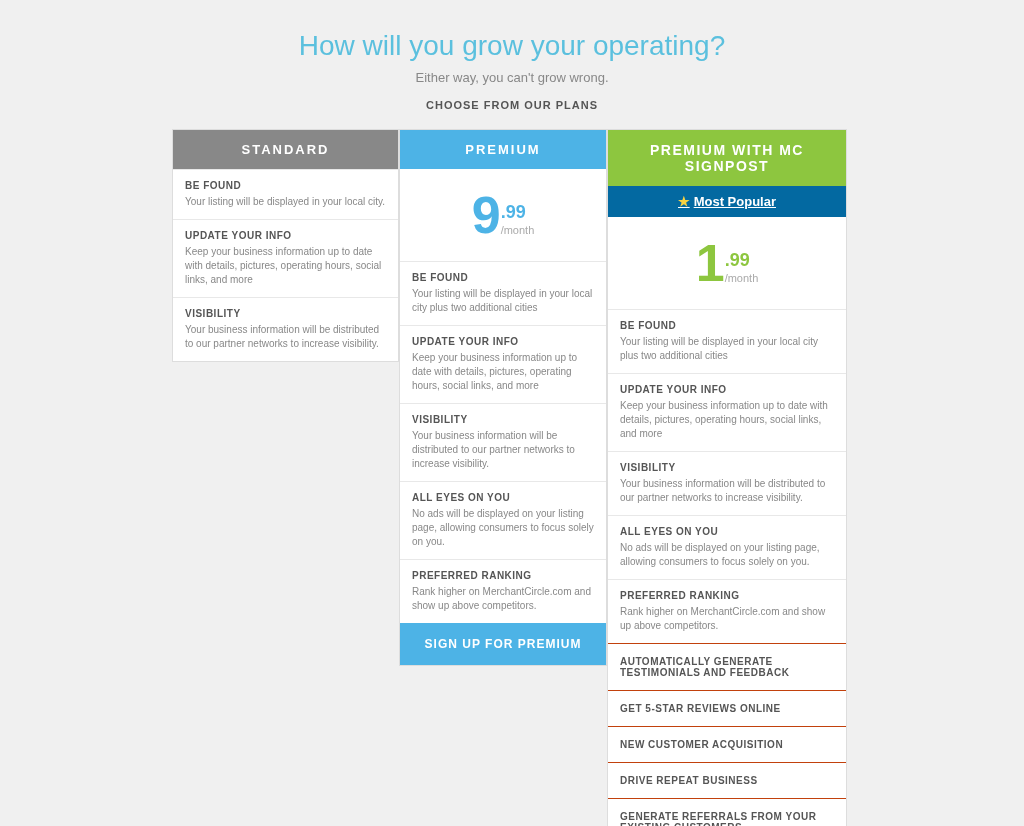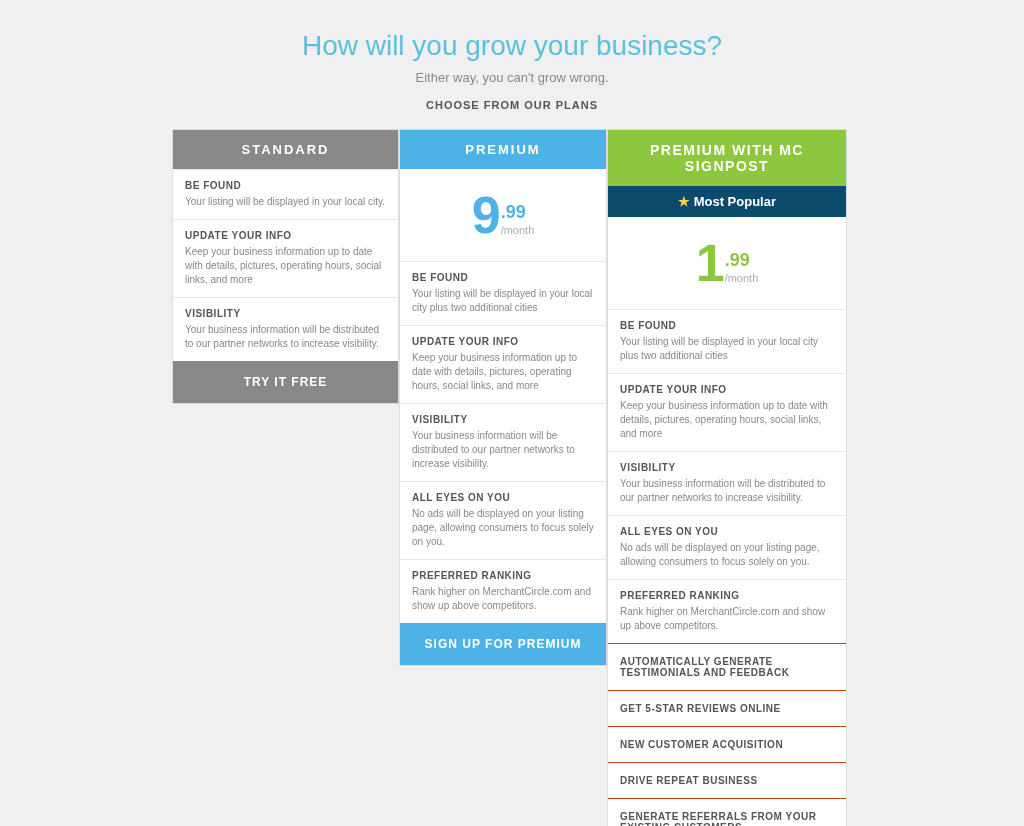--- a/index.html
+++ b/index.html
@@ -122,26 +122,27 @@
     .plan-header-signpost {
       background: #8dc63f;
       color: #fff;
       text-align: center;
       padding: 12px 10px;
       font-size: 14px;
       letter-spacing: 1.5px;
       font-weight: bold;
     }
     .most-popular-banner {
-      background: #0c4a6e;
+      background: #0369a1;
       color: #fff;
       text-align: center;
       padding: 8px;
       font-size: 13px;
       font-weight: bold;
+      text-decoration: underline;
     }
     .most-popular-banner .star {
       color: #f9d342;
       margin-right: 4px;
     }
     .plan-price-signpost {
       background: #fff;
       text-align: center;
       padding: 20px 10px;
       display: flex;
@@ -229,21 +230,21 @@
       font-size: 11px;
       letter-spacing: 1px;
       font-weight: bold;
       cursor: pointer;
       text-transform: uppercase;
     }
   </style>
 </head>
 <body>
 
-<h1 class="page-title">How will you grow your business?</h1>
+<h1 class="page-title">How will you grow your operating?</h1>
 <p class="page-subtitle">Either way, you can't grow wrong.</p>
 <p class="choose-label">CHOOSE FROM OUR PLANS</p>
 
 <div class="plans-container">
 
   <div class="plan-standard">
     <div class="plan-header-standard">STANDARD</div>
 
     <div class="feature-row">
       <div class="feature-title">BE FOUND</div>
@@ -251,21 +252,20 @@
     </div>
     <div class="feature-row">
       <div class="feature-title">UPDATE YOUR INFO</div>
       <div class="feature-desc">Keep your business information up to date with details, pictures, operating hours, social links, and more</div>
     </div>
     <div class="feature-row">
       <div class="feature-title">VISIBILITY</div>
       <div class="feature-desc">Your business information will be distributed to our partner networks to increase visibility.</div>
     </div>
 
-    <button class="btn-try-free">TRY IT FREE</button>
   </div>
 
   <div class="plan-premium">
     <div class="plan-header-premium">PREMIUM</div>
     <div class="plan-price-premium">
       <span class="price-big">9</span>
       <div class="price-decimal-wrap">
         <span class="price-decimal">.99</span>
         <span class="price-period">/month</span>
       </div>

